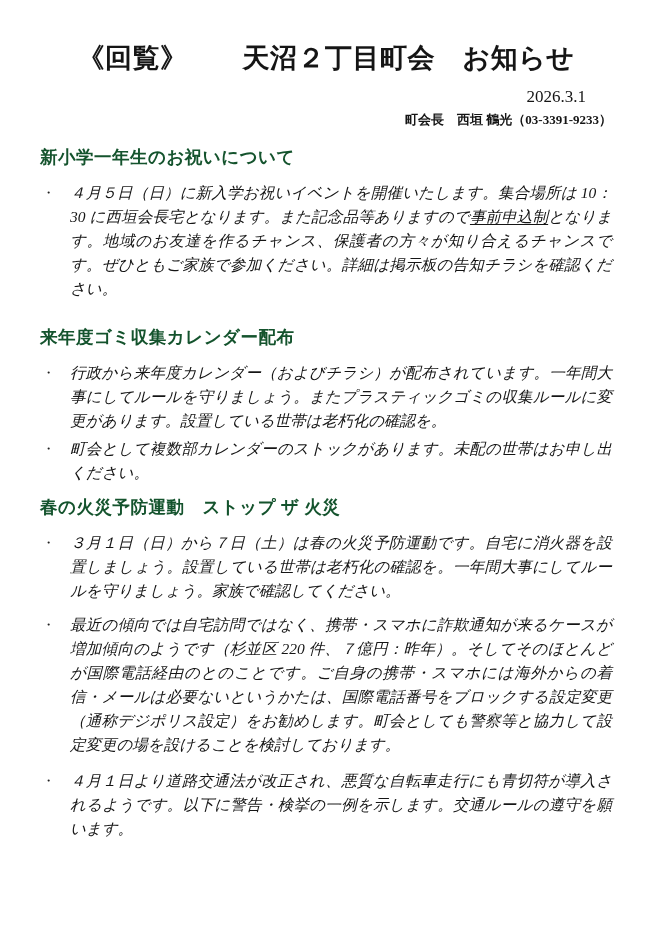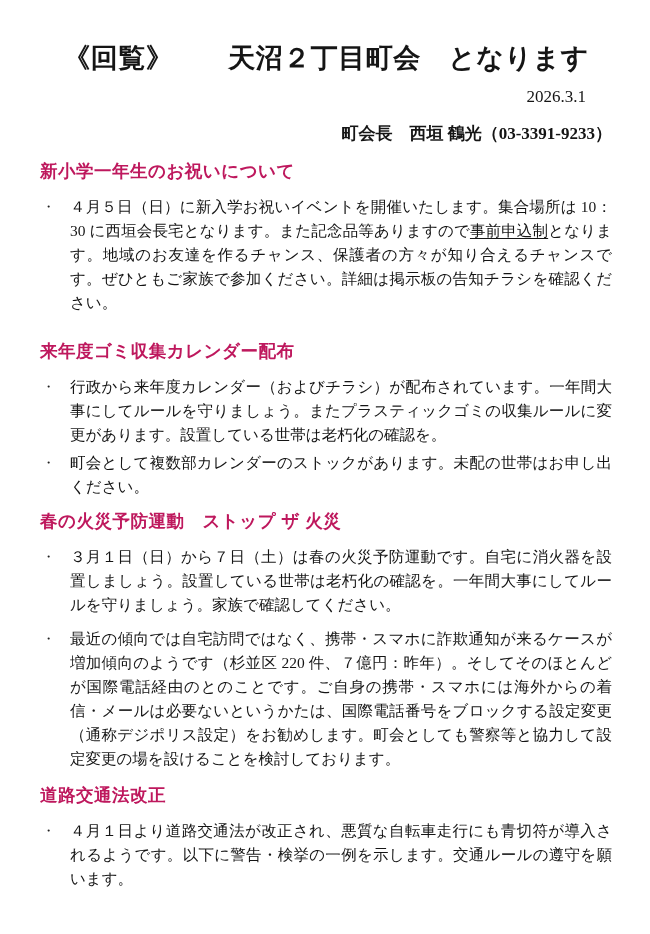--- a/index.html
+++ b/index.html
@@ -11,53 +11,54 @@
   }
   .page { box-sizing: border-box; width: 650px; height: 934px; padding: 40px 38px 0 40px; }
 
   .title {
     margin: 0; text-align: center;
     font-size: 27px; font-weight: 700; letter-spacing: 0.5px;
     font-family: "Liberation Serif", "DejaVu Serif", serif;
   }
   .meta { text-align: right; margin-top: 10px; }
   .date { font-size: 17px; line-height: 21px; padding-right: 26px; }
-  .author { font-size: 17px; font-weight: 600; line-height: 22px; margin-top: 16px; text-align: right; }
+  .author { font-size: 13px; font-weight: 600; line-height: 22px; margin-top: 2px; text-align: right; }
 
   h2 {
-    font-family: Liberation Sans, sans-serif;
+    font-family: Liberation Serif, serif;
     font-size: 17.5px; font-weight: 700; letter-spacing: 0.5px;
-    margin: 0 0 12px 0; line-height: 24px; color: #be185d;
+    margin: 0 0 12px 0; line-height: 24px; color: #14532d;
   }
   .sec1 { margin-top: 14px; }
   .sec2 { margin-top: 24px; }
   .sec3 { margin-top: 10px; }
   .sec4 { margin-top: 10px; }
   .sec5 { margin-top: 12px; }
 
   .bullet { display: flex; }
   .bullet + .bullet { margin-top: 4px; }
   .marker {
     flex: 0 0 28px; width: 28px;
     font-size: 13px; line-height: 24px; padding-left: 2px;
     color: #222;
   }
   .bullet p {
     flex: 1; margin: 0;
     font-size: 15.5px; line-height: 24px;
     text-align: justify;
+    font-style: italic;
   }
   .u { text-decoration: underline; text-underline-offset: 2px; }
 </style>
 </head>
 <body>
 
 <div class="page">
 
-  <h1 class="title">《回覧》　　天沼２丁目町会　となります</h1>
+  <h1 class="title">《回覧》　　天沼２丁目町会　お知らせ</h1>
 
   <div class="meta">
     <div class="date">2026.3.1</div>
     <div class="author">町会長　西垣 鶴光（03-3391-9233）</div>
   </div>
 
   <section class="sec1">
     <h2>新小学一年生のお祝いについて</h2>
     <div class="bullet">
       <span class="marker">・</span>
@@ -86,21 +87,20 @@
   </section>
 
   <section class="sec4">
     <div class="bullet">
       <span class="marker">・</span>
       <p>最近の傾向では自宅訪問ではなく、携帯・スマホに詐欺通知が来るケースが増加傾向のようです（杉並区 220 件、７億円：昨年）。そしてそのほとんどが国際電話経由のとのことです。ご自身の携帯・スマホには海外からの着信・メールは必要ないというかたは、国際電話番号をブロックする設定変更（通称デジポリス設定）をお勧めします。町会としても警察等と協力して設定変更の場を設けることを検討しております。</p>
     </div>
   </section>
 
   <section class="sec5">
-    <h2>道路交通法改正</h2>
     <div class="bullet">
       <span class="marker">・</span>
       <p>４月１日より道路交通法が改正され、悪質な自転車走行にも青切符が導入されるようです。以下に警告・検挙の一例を示します。交通ルールの遵守を願います。</p>
     </div>
 
   </section>
 
 </div>
 
 </body></html>

